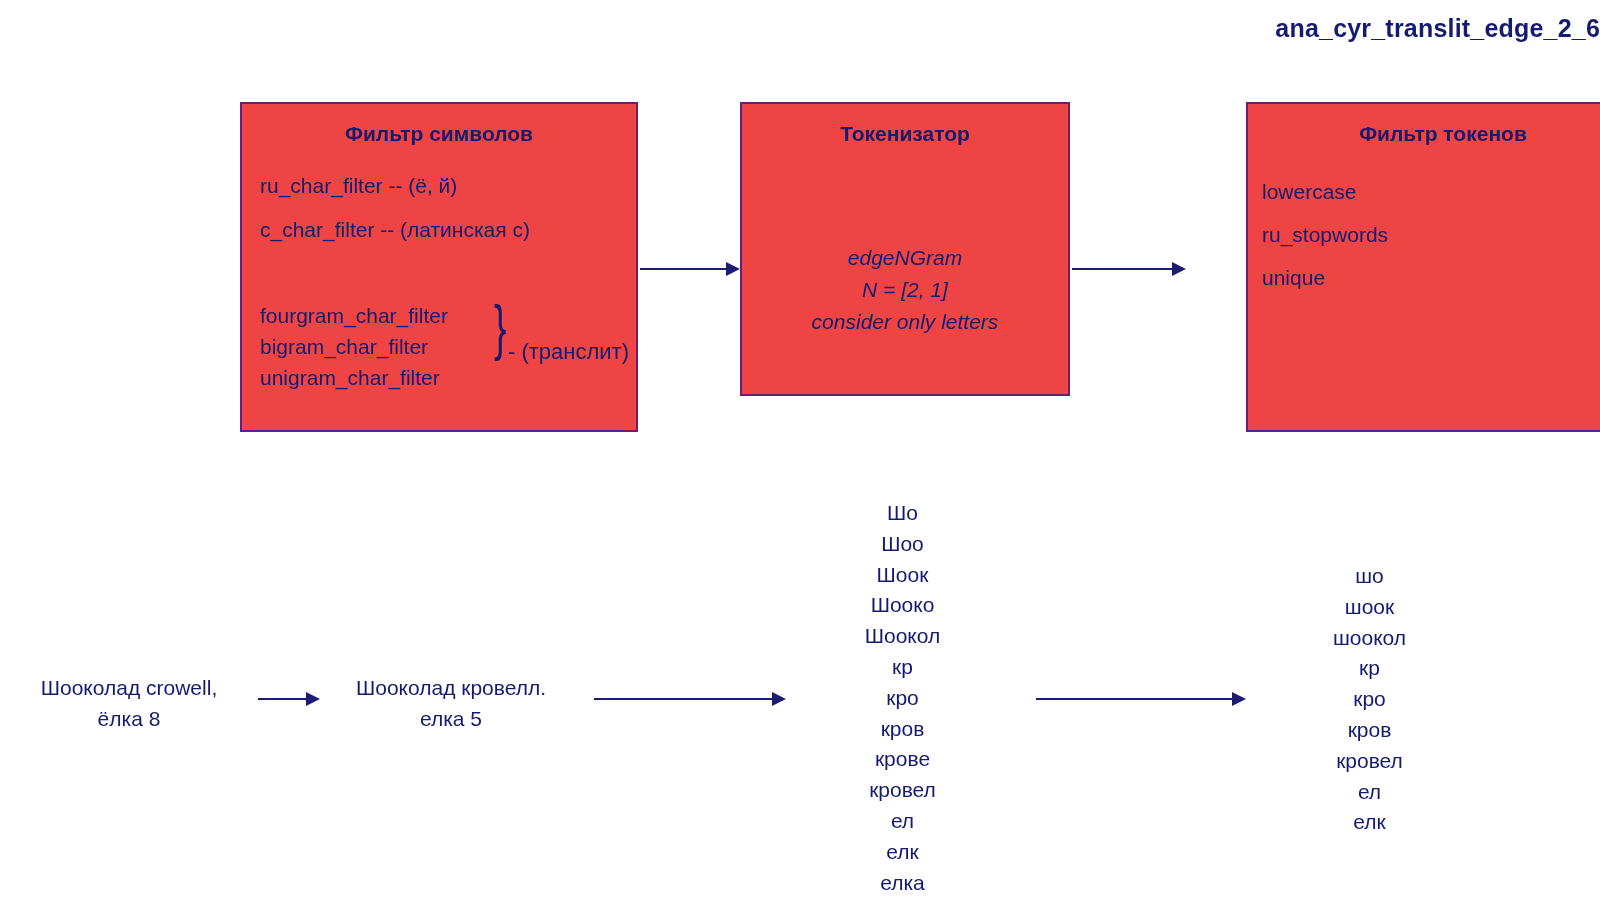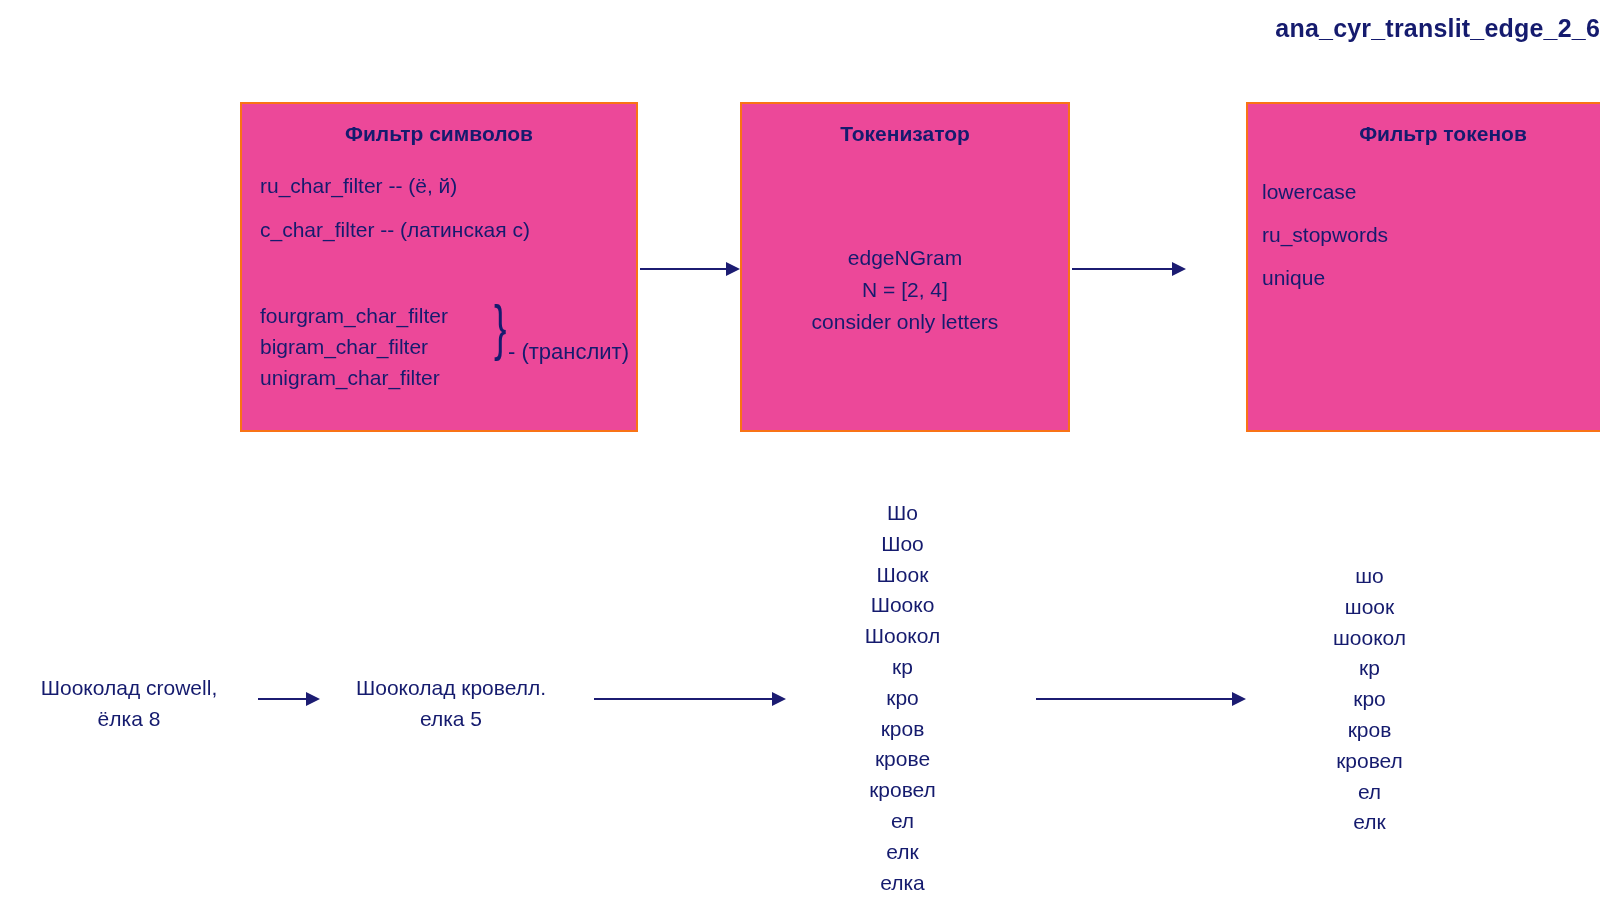--- a/index.html
+++ b/index.html
@@ -25,34 +25,34 @@
     text-align: right;
     font-size: 25px;
     font-weight: bold;
     letter-spacing: 0.2px;
     color: #151b6e;
   }
 
   
   .stage-box {
     position: absolute;
-    border: 2px solid #f97316;
+    border: 2px solid #701a75;
     box-sizing: border-box;
-    background: #ec4899;
+    background: #ef4444;
   }
   .stage-title {
     text-align: center;
     font-size: 21px;
     font-weight: bold;
     margin-top: 18px;
     color: #151b6e;
   }
 
   #box-char-filter { left: 240px; top: 102px; width: 398px; height: 330px; }
-  #box-tokenizer   { left: 740px; top: 102px; width: 330px; height: 330px; }
+  #box-tokenizer   { left: 740px; top: 102px; width: 330px; height: 294px; }
   #box-token-filter{ left: 1246px; top: 102px; width: 394px; height: 330px; }
 
   
   #char-filter-lines {
     position: absolute;
     left: 18px;
     top: 70px;
     width: 380px;
   }
   #char-filter-lines .cf-line {
@@ -92,20 +92,21 @@
     color: #151b6e;
   }
 
   
   #tokenizer-lines {
     position: absolute;
     left: 0;
     top: 138px;
     width: 100%;
     text-align: center;
+    font-style: italic;
   }
   #tokenizer-lines div {
     font-size: 21px;
     line-height: 32px;
     white-space: nowrap;
   }
 
   
   #token-filter-lines {
     position: absolute;
@@ -209,21 +210,21 @@
   </div>
 
   <div id="translit-brace">}</div>
   <div id="translit-label">- (транслит)</div>
 </div>
 
 <div class="stage-box" id="box-tokenizer">
   <div class="stage-title">Токенизатор</div>
   <div id="tokenizer-lines">
     <div>edgeNGram</div>
-    <div>N = [2, 4]</div>
+    <div>N = [2, 1]</div>
     <div>consider only letters</div>
   </div>
 </div>
 
 <div class="stage-box" id="box-token-filter">
   <div class="stage-title">Фильтр токенов</div>
   <div id="token-filter-lines">
     <div>lowercase</div>
     <div>ru_stopwords</div>
     <div>unique</div>

